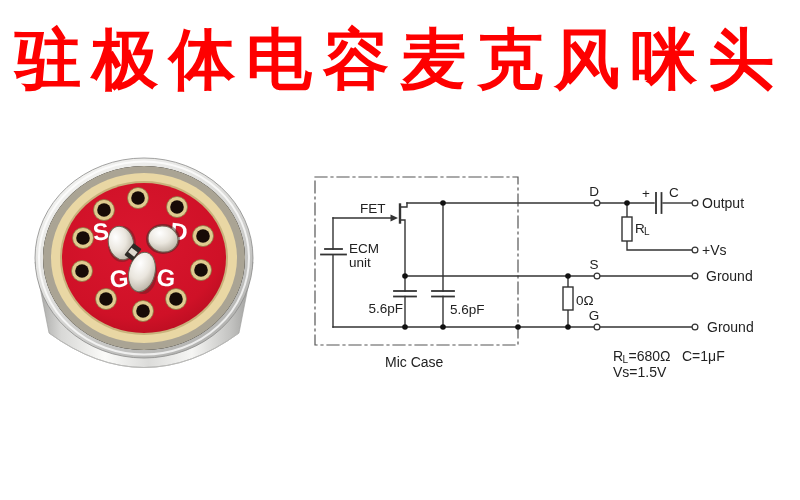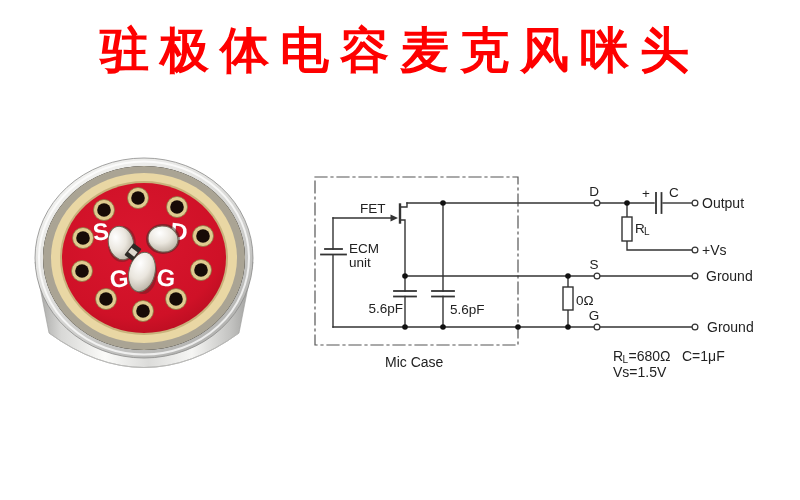--- a/index.html
+++ b/index.html
@@ -3,21 +3,21 @@
 <meta charset="utf-8">
 <style>
   html,body{margin:0;padding:0;background:#fff;}
   #stage{
     position:relative;width:800px;height:500px;background:#fff;overflow:hidden;
     font-family:"Liberation Sans",sans-serif;
   }
   #main-title{
     position:absolute;top:24px;left:0;width:800px;text-align:center;
     font-family:"Liberation Serif","DejaVu Serif",serif;
-    font-weight:bold;font-size:49px;line-height:1.1;
+    font-weight:bold;font-size:66px;line-height:1.1;
     color:var(--title-red,#fe0000);letter-spacing:11px;white-space:nowrap;
   }
   svg text{font-family:"Liberation Sans","DejaVu Sans",sans-serif;}
   .sch-label{fill:#222;font-size:13.5px;}
   .sch-label-lg{fill:#222;font-size:14px;}
   .sch-sub{fill:#222;font-size:10px;}
   .pin-letter{fill:#ffffff;font-size:24px;font-weight:bold;}
 </style>
 </head>
 <body>

